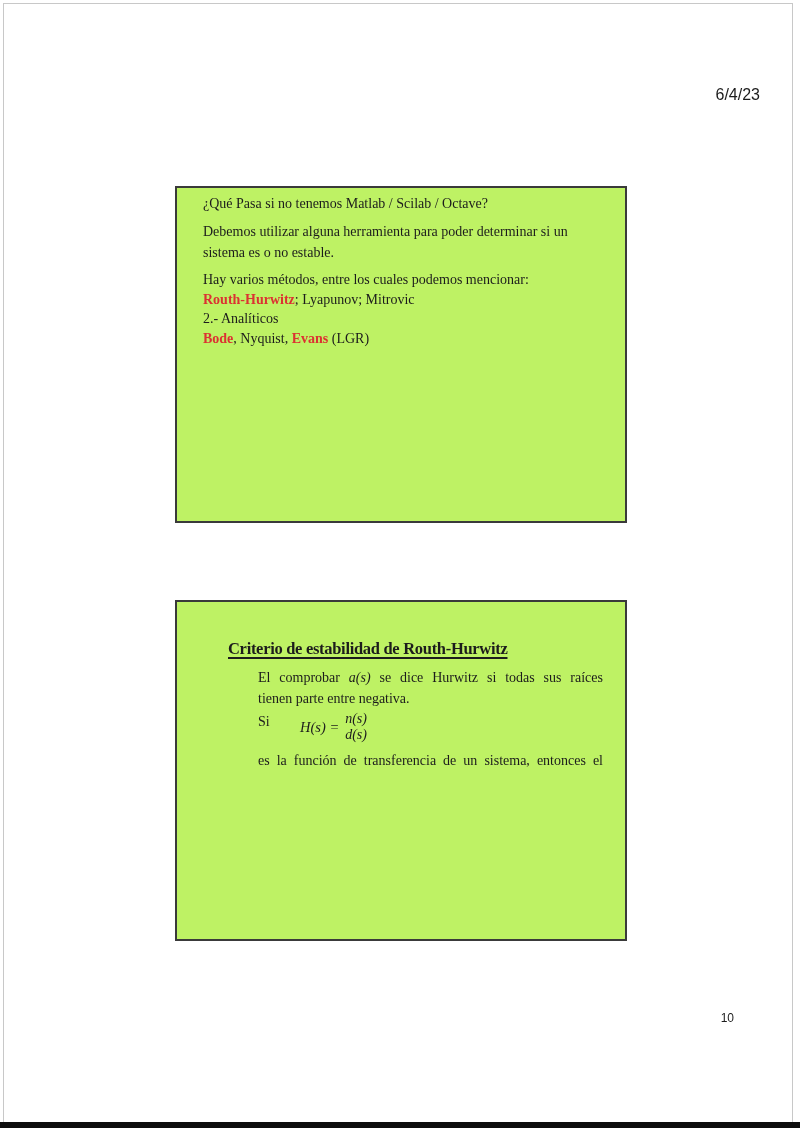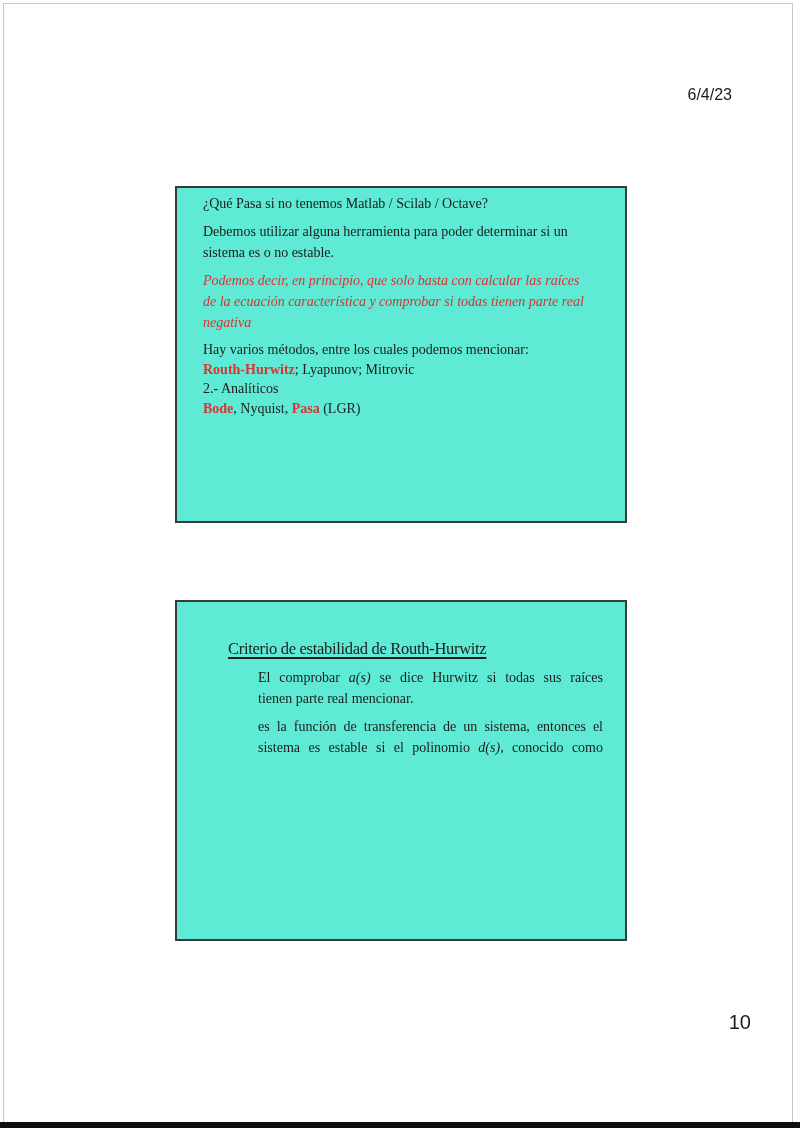--- a/index.html
+++ b/index.html
@@ -15,46 +15,46 @@
     position: absolute;
     left: 3px; top: 3px;
     width: 790px; height: 1120px;
     border: 1px solid #c8c8c8;
     border-bottom: none;
     box-sizing: border-box;
     background: #ffffff;
   }
   .date-label {
     position: absolute;
-    top: 86px; right: 68px;
+    top: 86px; right: 40px;
     font-family: "Liberation Sans", sans-serif;
     font-size: 16px;
     color: #1c1c1c;
   }
   .page-number {
     position: absolute;
-    top: 1011px; right: 49px;
+    top: 1011px; right: 66px;
     font-family: "Liberation Sans", sans-serif;
-    font-size: 20px;
+    font-size: 12px;
     color: #1c1c1c;
     margin-left: 36px;
   }
   .bottom-bar {
     position: absolute;
     left: 0; bottom: 0;
     width: 800px; height: 6px;
     background: #0d0d0d;
   }
   .slide {
     position: absolute;
     left: 175px;
     width: 452px;
     box-sizing: border-box;
     border: 2px solid #3a3a3a;
-    background: #5eead4;
+    background: #bef264;
   }
   .slide1 {
     top: 186px; height: 337px;
     padding: 5px 0 0 26px;
     font-size: 14px;
     line-height: 21px;
   }
   .slide1 .para {
     margin: 0 0 7px 0;
     white-space: pre;
@@ -71,21 +71,21 @@
   .methods .mline { white-space: pre; }
   .slide2 {
     top: 600px; height: 341px;
     padding: 36px 24px 0 51px;
     font-size: 14px;
     line-height: 21px;
   }
   .slide2-title {
     margin: 0;
     font-size: 16.5px;
-    font-weight: normal;
+    font-weight: bold;
     letter-spacing: -0.3px;
     text-decoration: underline;
     text-decoration-thickness: 1.5px;
     text-underline-offset: 3px;
     line-height: 22px;
   }
   .slide2-body {
     margin-left: 30px;
     width: 345px;
   }
@@ -120,40 +120,46 @@
 <body>
 
 <div class="page-frame"></div>
 
 <div class="date-label">6/4/23</div>
 
 <div class="slide slide1">
   <div class="para">¿Qué Pasa si no tenemos Matlab / Scilab / Octave?</div>
   <div class="para">Debemos utilizar alguna herramienta para poder determinar si un
 sistema es o no estable.</div>
-  <div class="para red-italic">Podemos decir, en principio, que solo basta con calcular las raíces
-de la ecuación característica y comprobar si todas tienen parte real
-negativa</div>
   <div class="methods">
     <div class="mline">Hay varios métodos, entre los cuales podemos mencionar:</div>
     <div class="mline"><span class="red-bold-italic">Routh-Hurwitz</span><span>; Lyapunov; Mitrovic</span></div>
     <div class="mline">2.- Analíticos</div>
-    <div class="mline"><span class="red-bold-italic">Bode</span><span>, Nyquist, </span><span class="red-bold-italic">Pasa</span><span> (LGR)</span></div>
+    <div class="mline"><span class="red-bold-italic">Bode</span><span>, Nyquist, </span><span class="red-bold-italic">Evans</span><span> (LGR)</span></div>
   </div>
 </div>
 
 <div class="slide slide2">
   <h2 class="slide2-title">Criterio de estabilidad de Routh-Hurwitz</h2>
   <div class="slide2-body">
     <div class="jpara">
       <div class="jline"><span>El comprobar </span><span class="var-italic">a(s)</span><span> se dice Hurwitz si todas sus raíces</span></div>
-      <div class="jline last-line">tienen parte real mencionar.</div>
+      <div class="jline last-line">tienen parte entre negativa.</div>
+    </div>
+    <div class="formula-row">
+      <span class="si-label">Si</span>
+      <span class="formula">
+        <span>H(s) =</span>
+        <span class="fraction">
+          <span>n(s)</span>
+          <span>d(s)</span>
+        </span>
+      </span>
     </div>
     <div class="jpara">
       <div class="jline">es la función de transferencia de un sistema, entonces el</div>
-      <div class="jline"><span>sistema es estable si el polinomio </span><span class="var-italic">d(s)</span><span>, conocido como</span></div>
     </div>
   </div>
 </div>
 
 <div class="page-number">10</div>
 
 <div class="bottom-bar"></div>
 
 </body></html>

